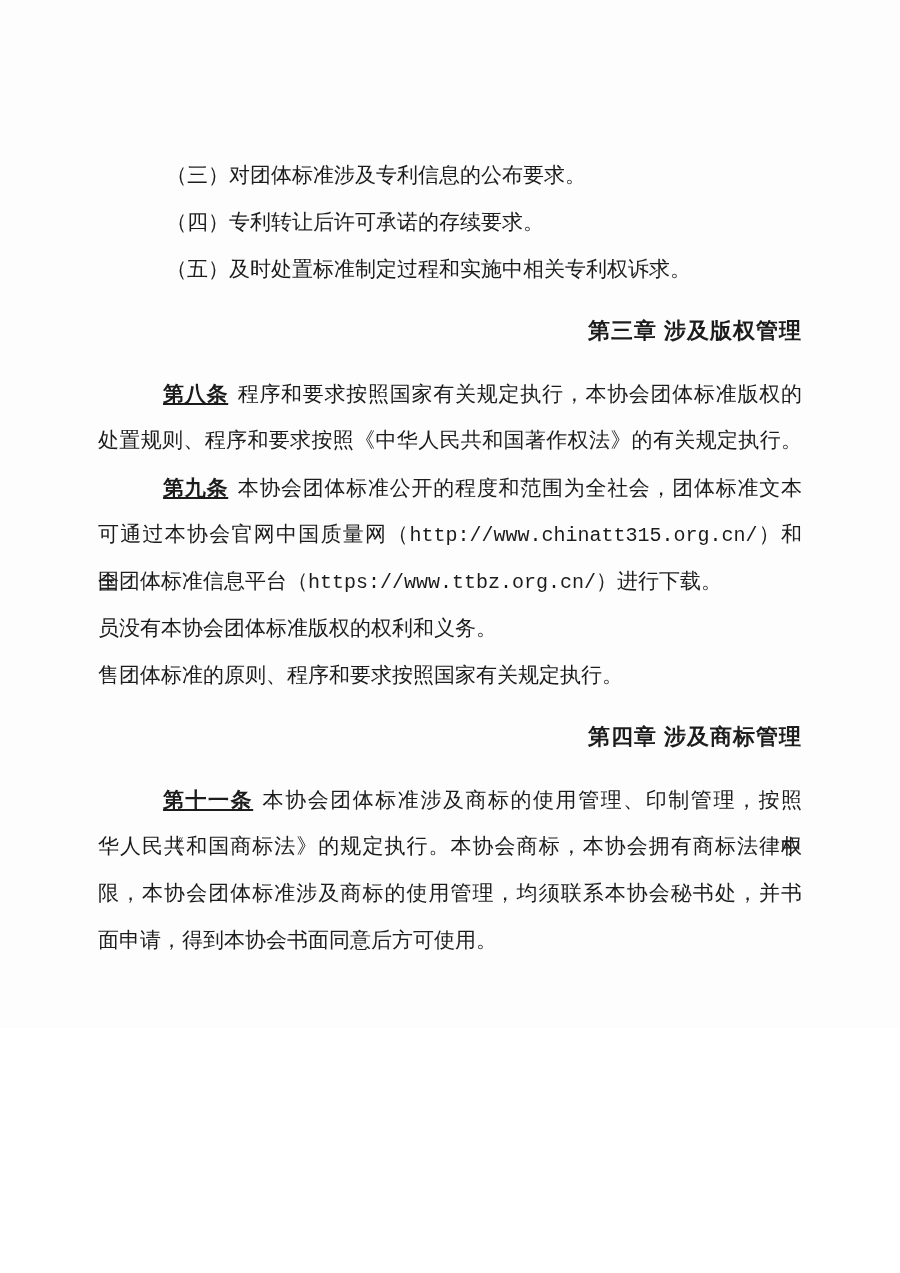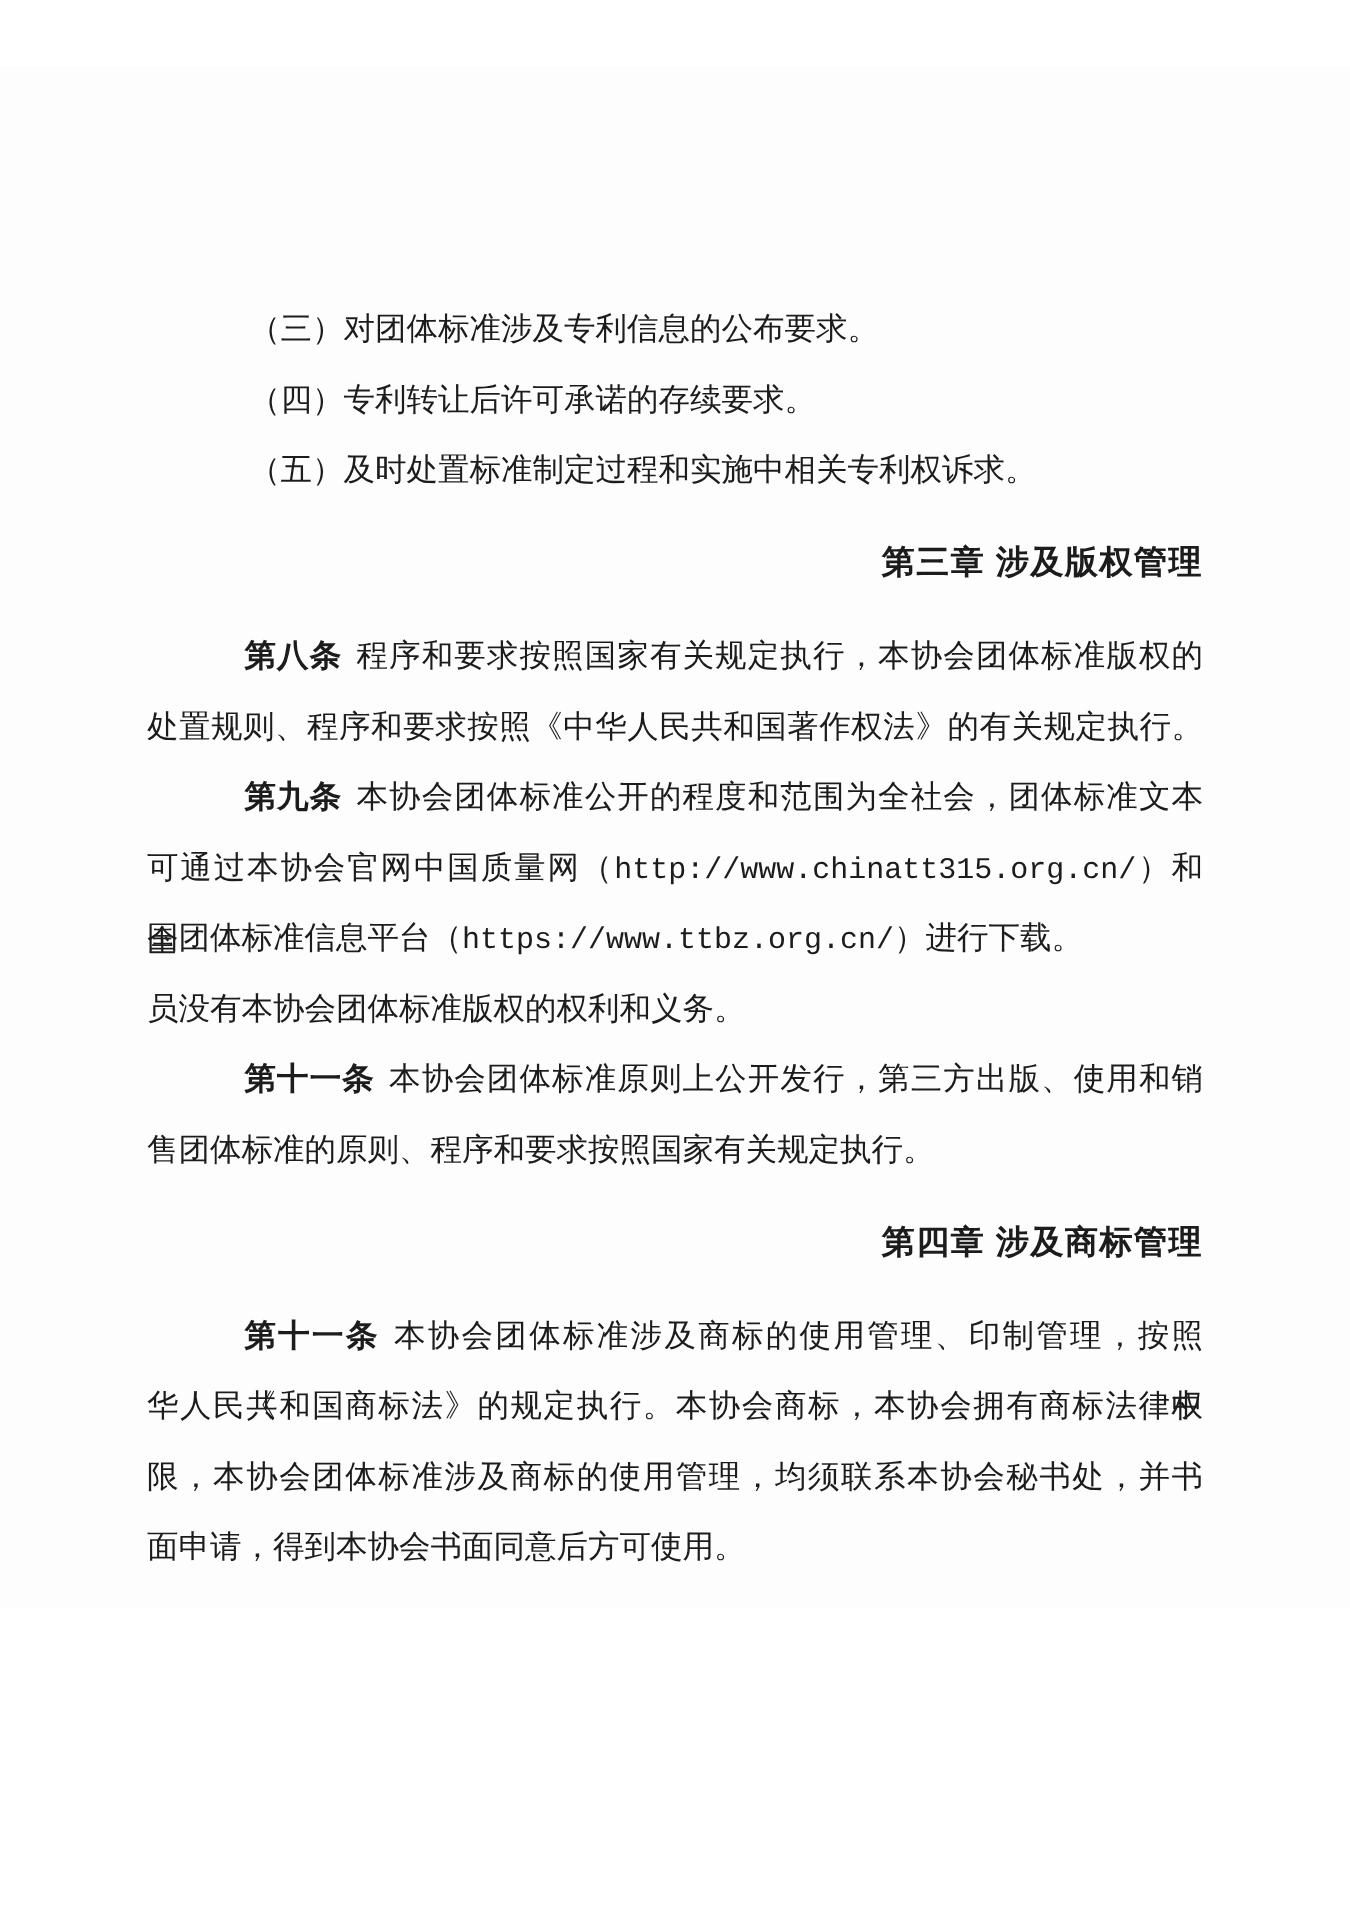--- a/index.html
+++ b/index.html
@@ -8,21 +8,20 @@
     background: #ffffff;
   }
   .page {
     position: relative;
     width: 900px;
     height: 1028px;
     background: #fdfdfd;
     overflow: hidden;
     font-family: "Liberation Serif", "DejaVu Serif", serif;
     color: #1c1c1c;
-    margin-top: 44px;
   }
   .content {
     position: absolute;
     left: 98px;
     top: 152px;
     width: 704px;
   }
   .line {
     height: 47px;
     line-height: 47px;
@@ -33,20 +32,21 @@
     text-align: justify;
     text-align-last: justify;
     white-space: normal;
   }
   .item { padding-left: 68px; }
   .art-first { padding-left: 65px; }
   .art-label {
     font-weight: 700;
     font-family: "Liberation Sans", "DejaVu Sans", sans-serif;
     margin-right: 0.45em;
+    text-decoration: underline;
   }
   .chapter {
     height: 47px;
     line-height: 47px;
     margin: 14px 0 16px 0;
     text-align: right;
     font-size: 22px;
     font-weight: 700;
     font-family: "Liberation Sans", "DejaVu Sans", sans-serif;
     letter-spacing: 1px;
@@ -81,21 +81,20 @@
 
     <div class="line full art-first"><span class="art-label">第八条</span><span>程序和要求按照国家有关规定执行，本协会团体标准版权的</span></div>
     <div class="line full">处置规则、程序和要求按照《中华人民共和国著作权法》的有关规定执行。</div>
 
     <div class="line full art-first"><span class="art-label">第九条</span><span>本协会团体标准公开的程度和范围为全社会，团体标准文本</span></div>
     <div class="line full"><span>可通过本协会官网中国质量网（</span><span class="mono">http://www.chinatt315.org.cn/</span><span>）和全</span></div>
     <div class="line"><span>国团体标准信息平台（</span><span class="mono">https://www.ttbz.org.cn/</span><span>）进行下载。</span></div>
 
     <div class="line">员没有本协会团体标准版权的权利和义务。</div>
 
-    <div class="line full art-first"><span class="art-label">第十一条</span><span>本协会团体标准原则上公开发行，第三方出版、使用和销</span></div>
     <div class="line">售团体标准的原则、程序和要求按照国家有关规定执行。</div>
 
     <div class="chapter">第四章 涉及商标管理</div>
 
     <div class="line full art-first"><span class="art-label">第十一条</span><span>本协会团体标准涉及商标的使用管理、印制管理，按照《中</span></div>
     <div class="line full">华人民共和国商标法》的规定执行。本协会商标，本协会拥有商标法律权</div>
     <div class="line full">限，本协会团体标准涉及商标的使用管理，均须联系本协会秘书处，并书</div>
     <div class="line">面申请，得到本协会书面同意后方可使用。</div>
 
   </div>

